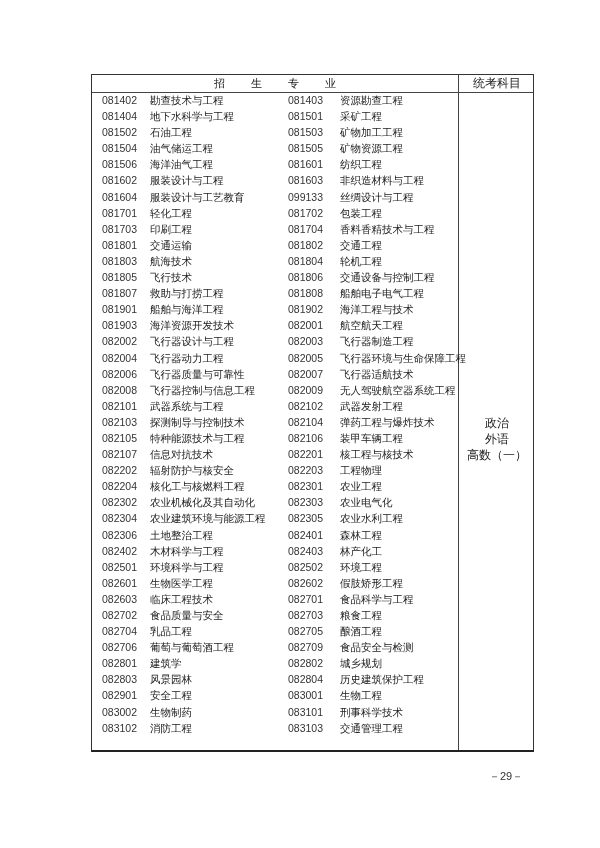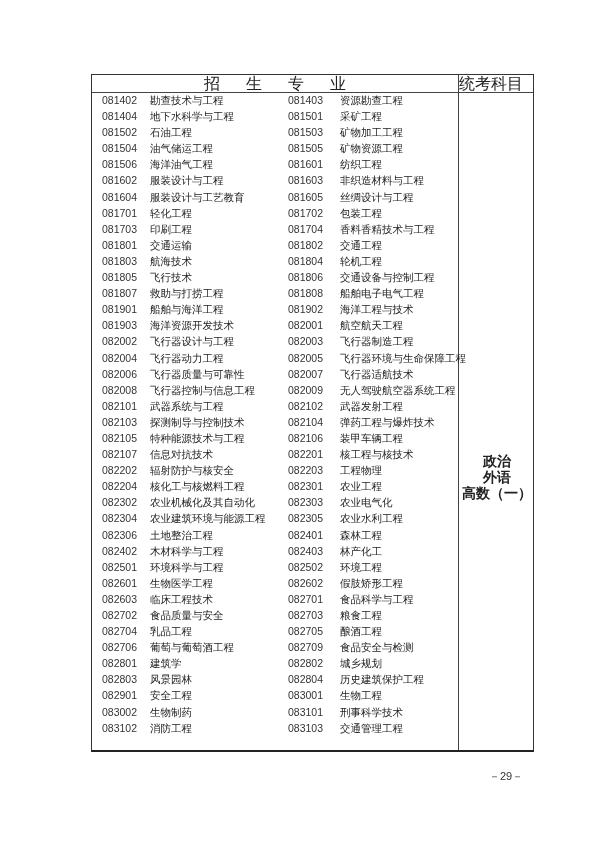--- a/index.html
+++ b/index.html
@@ -1,30 +1,30 @@
 <!DOCTYPE html>
 <html><head>
 <meta charset="utf-8">
 <style>
   html,body{margin:0;padding:0;background:#ffffff;}
   body{width:600px;height:848px;position:relative;overflow:hidden;font-family:"DejaVu Sans","Liberation Sans",sans-serif;color:#222;}
   .tbl{position:absolute;left:91px;top:74px;width:443px;height:678px;border:1.3px solid #333;border-bottom:2px solid #222;box-sizing:border-box;}
   .hdr{position:absolute;left:0;top:0;width:100%;height:17px;border-bottom:1px solid #444;}
-  .hdr-main{position:absolute;left:0;top:0;width:366px;height:17px;font-size:16px;line-height:17px;text-align:center;word-spacing:0;}
+  .hdr-main{position:absolute;left:0;top:0;width:366px;height:17px;font-size:11px;line-height:17px;text-align:center;word-spacing:0;}
   .hdr-main span{display:inline-block;margin:0 13px;}
-  .hdr-side{position:absolute;left:367px;top:0;width:76px;height:17px;font-size:16px;line-height:17px;text-align:left;}
+  .hdr-side{position:absolute;left:367px;top:0;width:76px;height:17px;font-size:12px;line-height:17px;text-align:center;}
   .vline{position:absolute;left:366px;top:0;width:1px;height:100%;background:#444;}
   .rows{position:absolute;left:0;top:17px;width:366px;}
   .row{position:relative;height:16.1px;font-size:10.5px;line-height:16.1px;white-space:nowrap;}
   .c1{position:absolute;left:10px;}
   .n1{position:absolute;left:58px;text-align:center;}
   .c2{position:absolute;left:196px;}
   .n2{position:absolute;left:248px;}
   .code{font-family:"Liberation Sans","DejaVu Sans",sans-serif;font-size:10.5px;color:#333;}
-  .subj{position:absolute;left:367px;top:378px;width:76px;text-align:center;font-size:14px;line-height:16.1px;font-weight:bold;}
+  .subj{position:absolute;left:367px;top:340px;width:76px;text-align:center;font-size:12px;line-height:16.1px;}
   .pg{position:absolute;left:478px;top:758px;width:56px;text-align:center;font-size:11px;font-family:"Liberation Sans",sans-serif;color:#333;margin-top:11px;}
 </style>
 </head>
 <body>
 
 <div class="tbl">
   <div class="hdr">
     <div class="hdr-main">
       <span>招</span><span>生</span><span>专</span><span>业</span>
     </div>
@@ -64,21 +64,21 @@
       </div>
       <div class="row">
         <span class="c1 code">081602</span>
         <span class="n1">服装设计与工程</span>
         <span class="c2 code">081603</span>
         <span class="n2">非织造材料与工程</span>
       </div>
       <div class="row">
         <span class="c1 code">081604</span>
         <span class="n1">服装设计与工艺教育</span>
-        <span class="c2 code">081605</span>
+        <span class="c2 code">099133</span>
         <span class="n2">丝绸设计与工程</span>
       </div>
       <div class="row">
         <span class="c1 code">081701</span>
         <span class="n1">轻化工程</span>
         <span class="c2 code">081702</span>
         <span class="n2">包装工程</span>
       </div>
       <div class="row">
         <span class="c1 code">081703</span>

